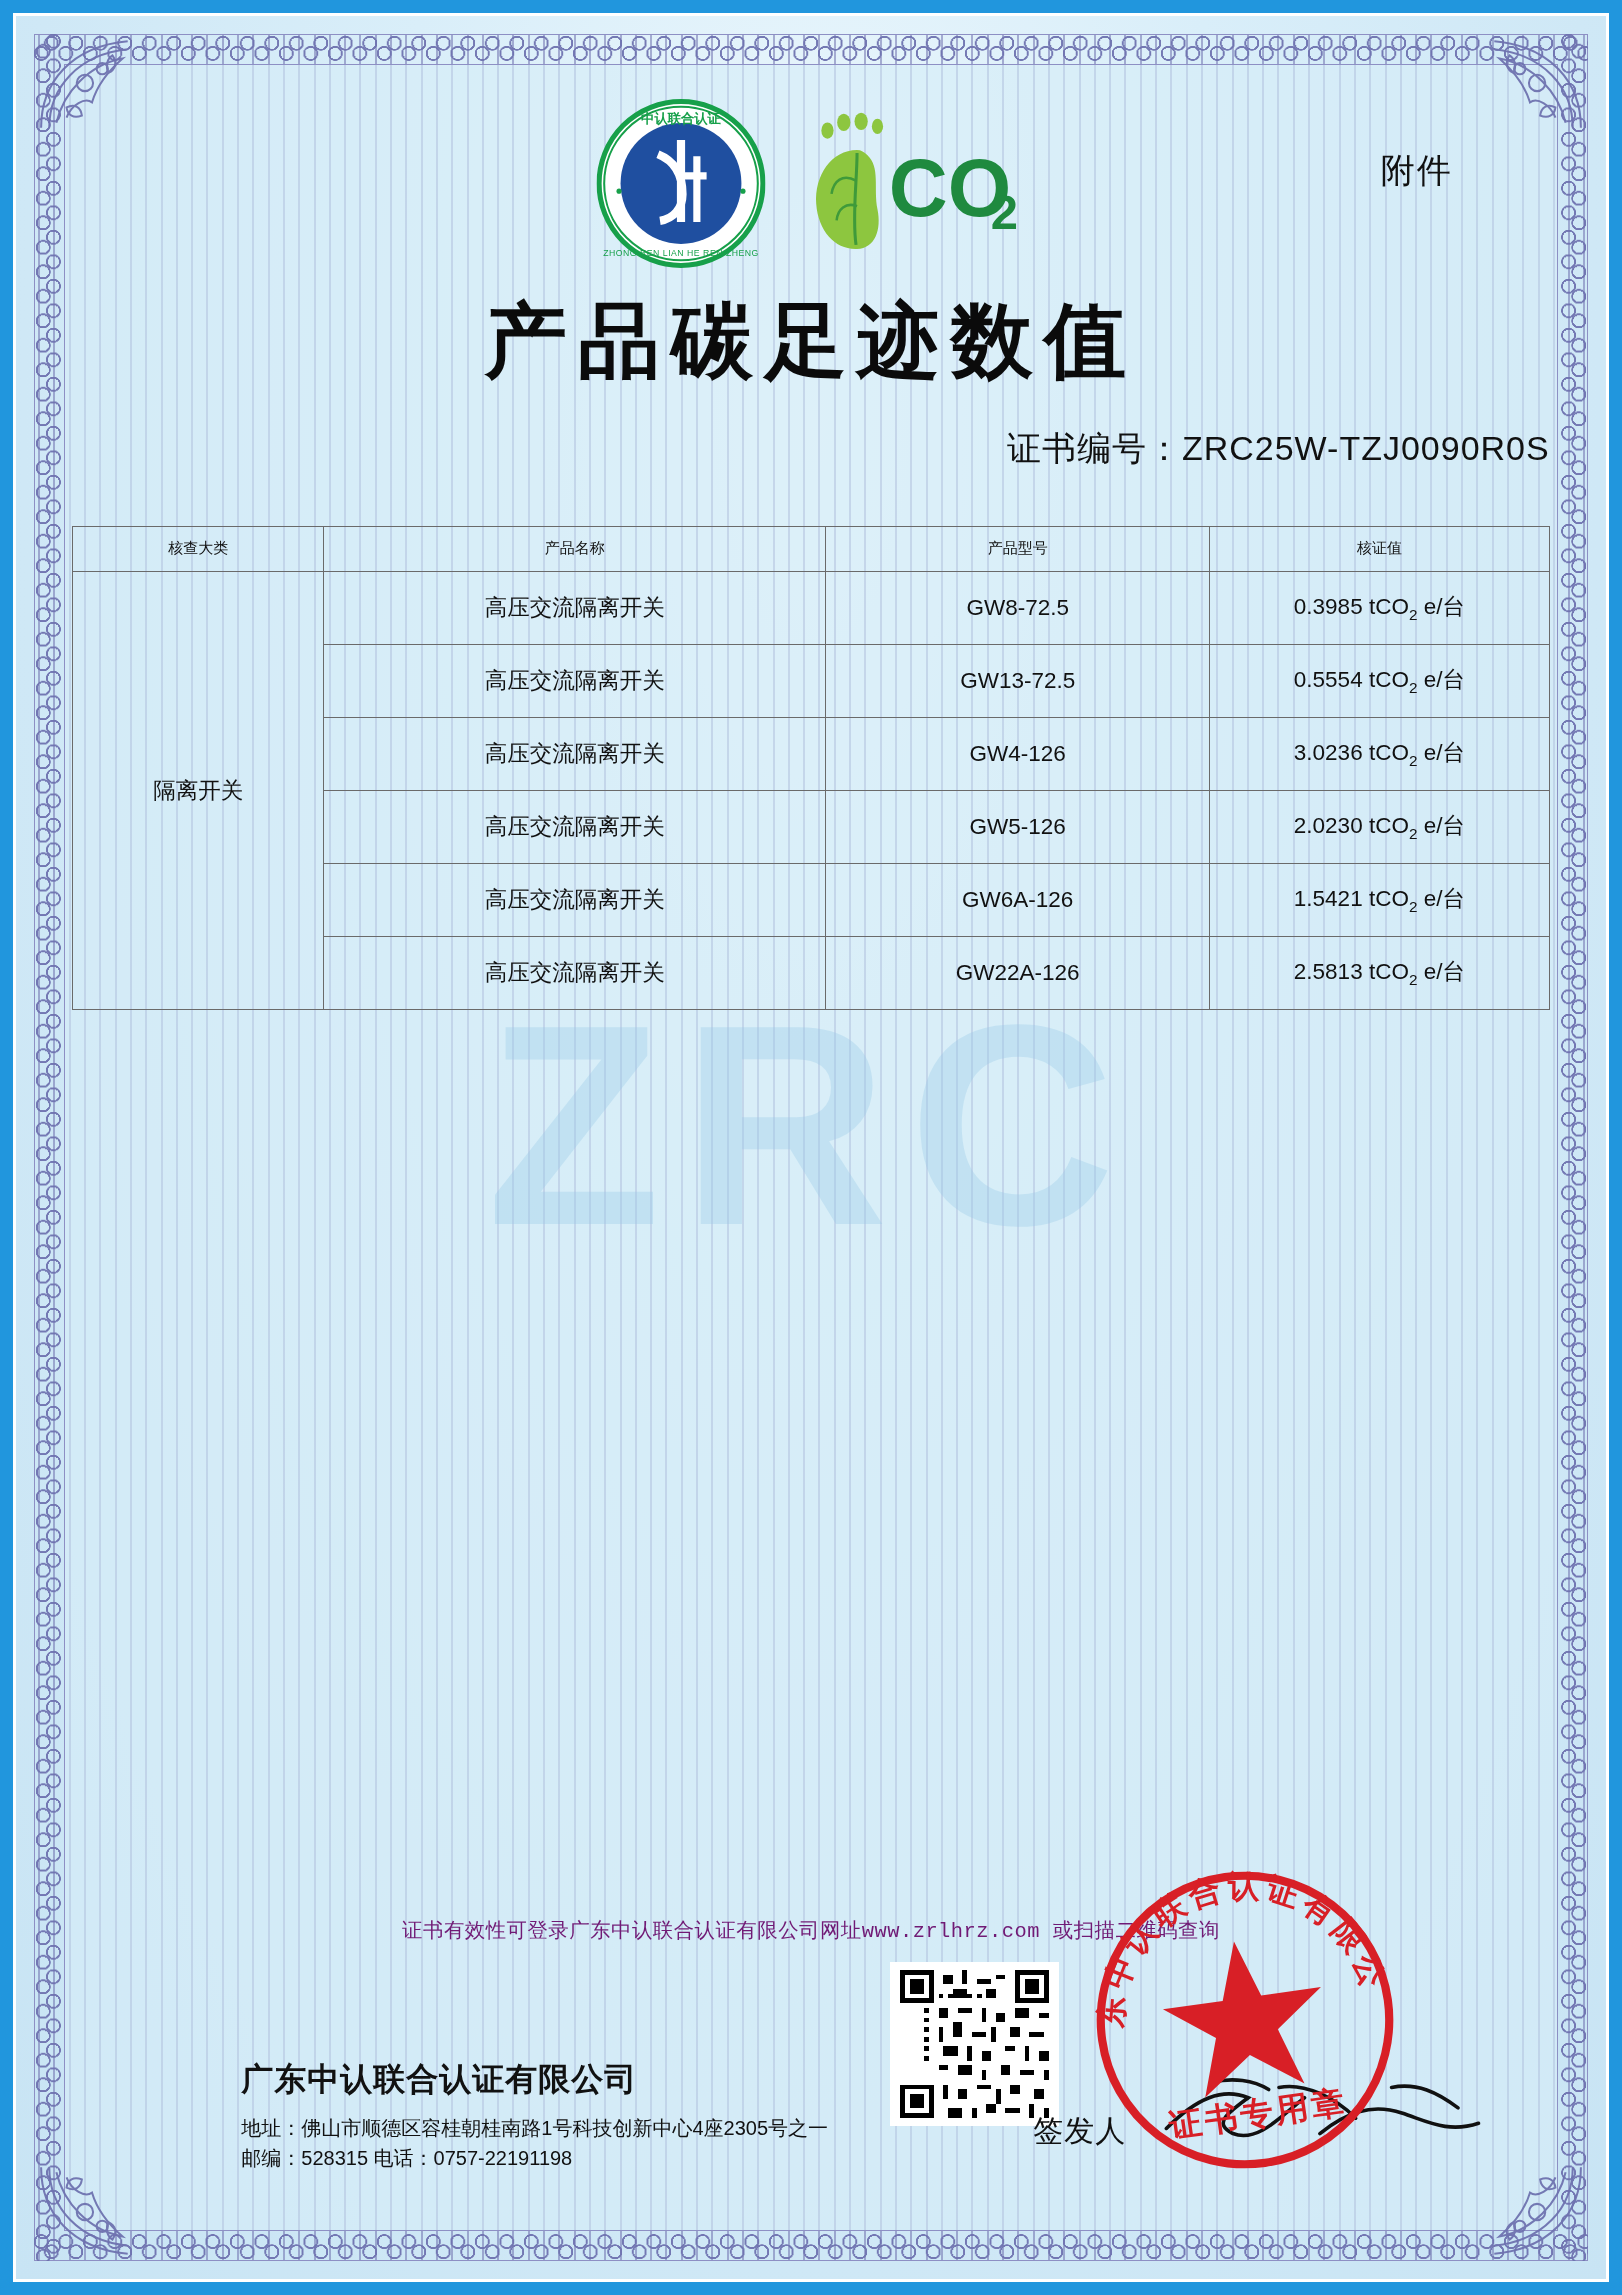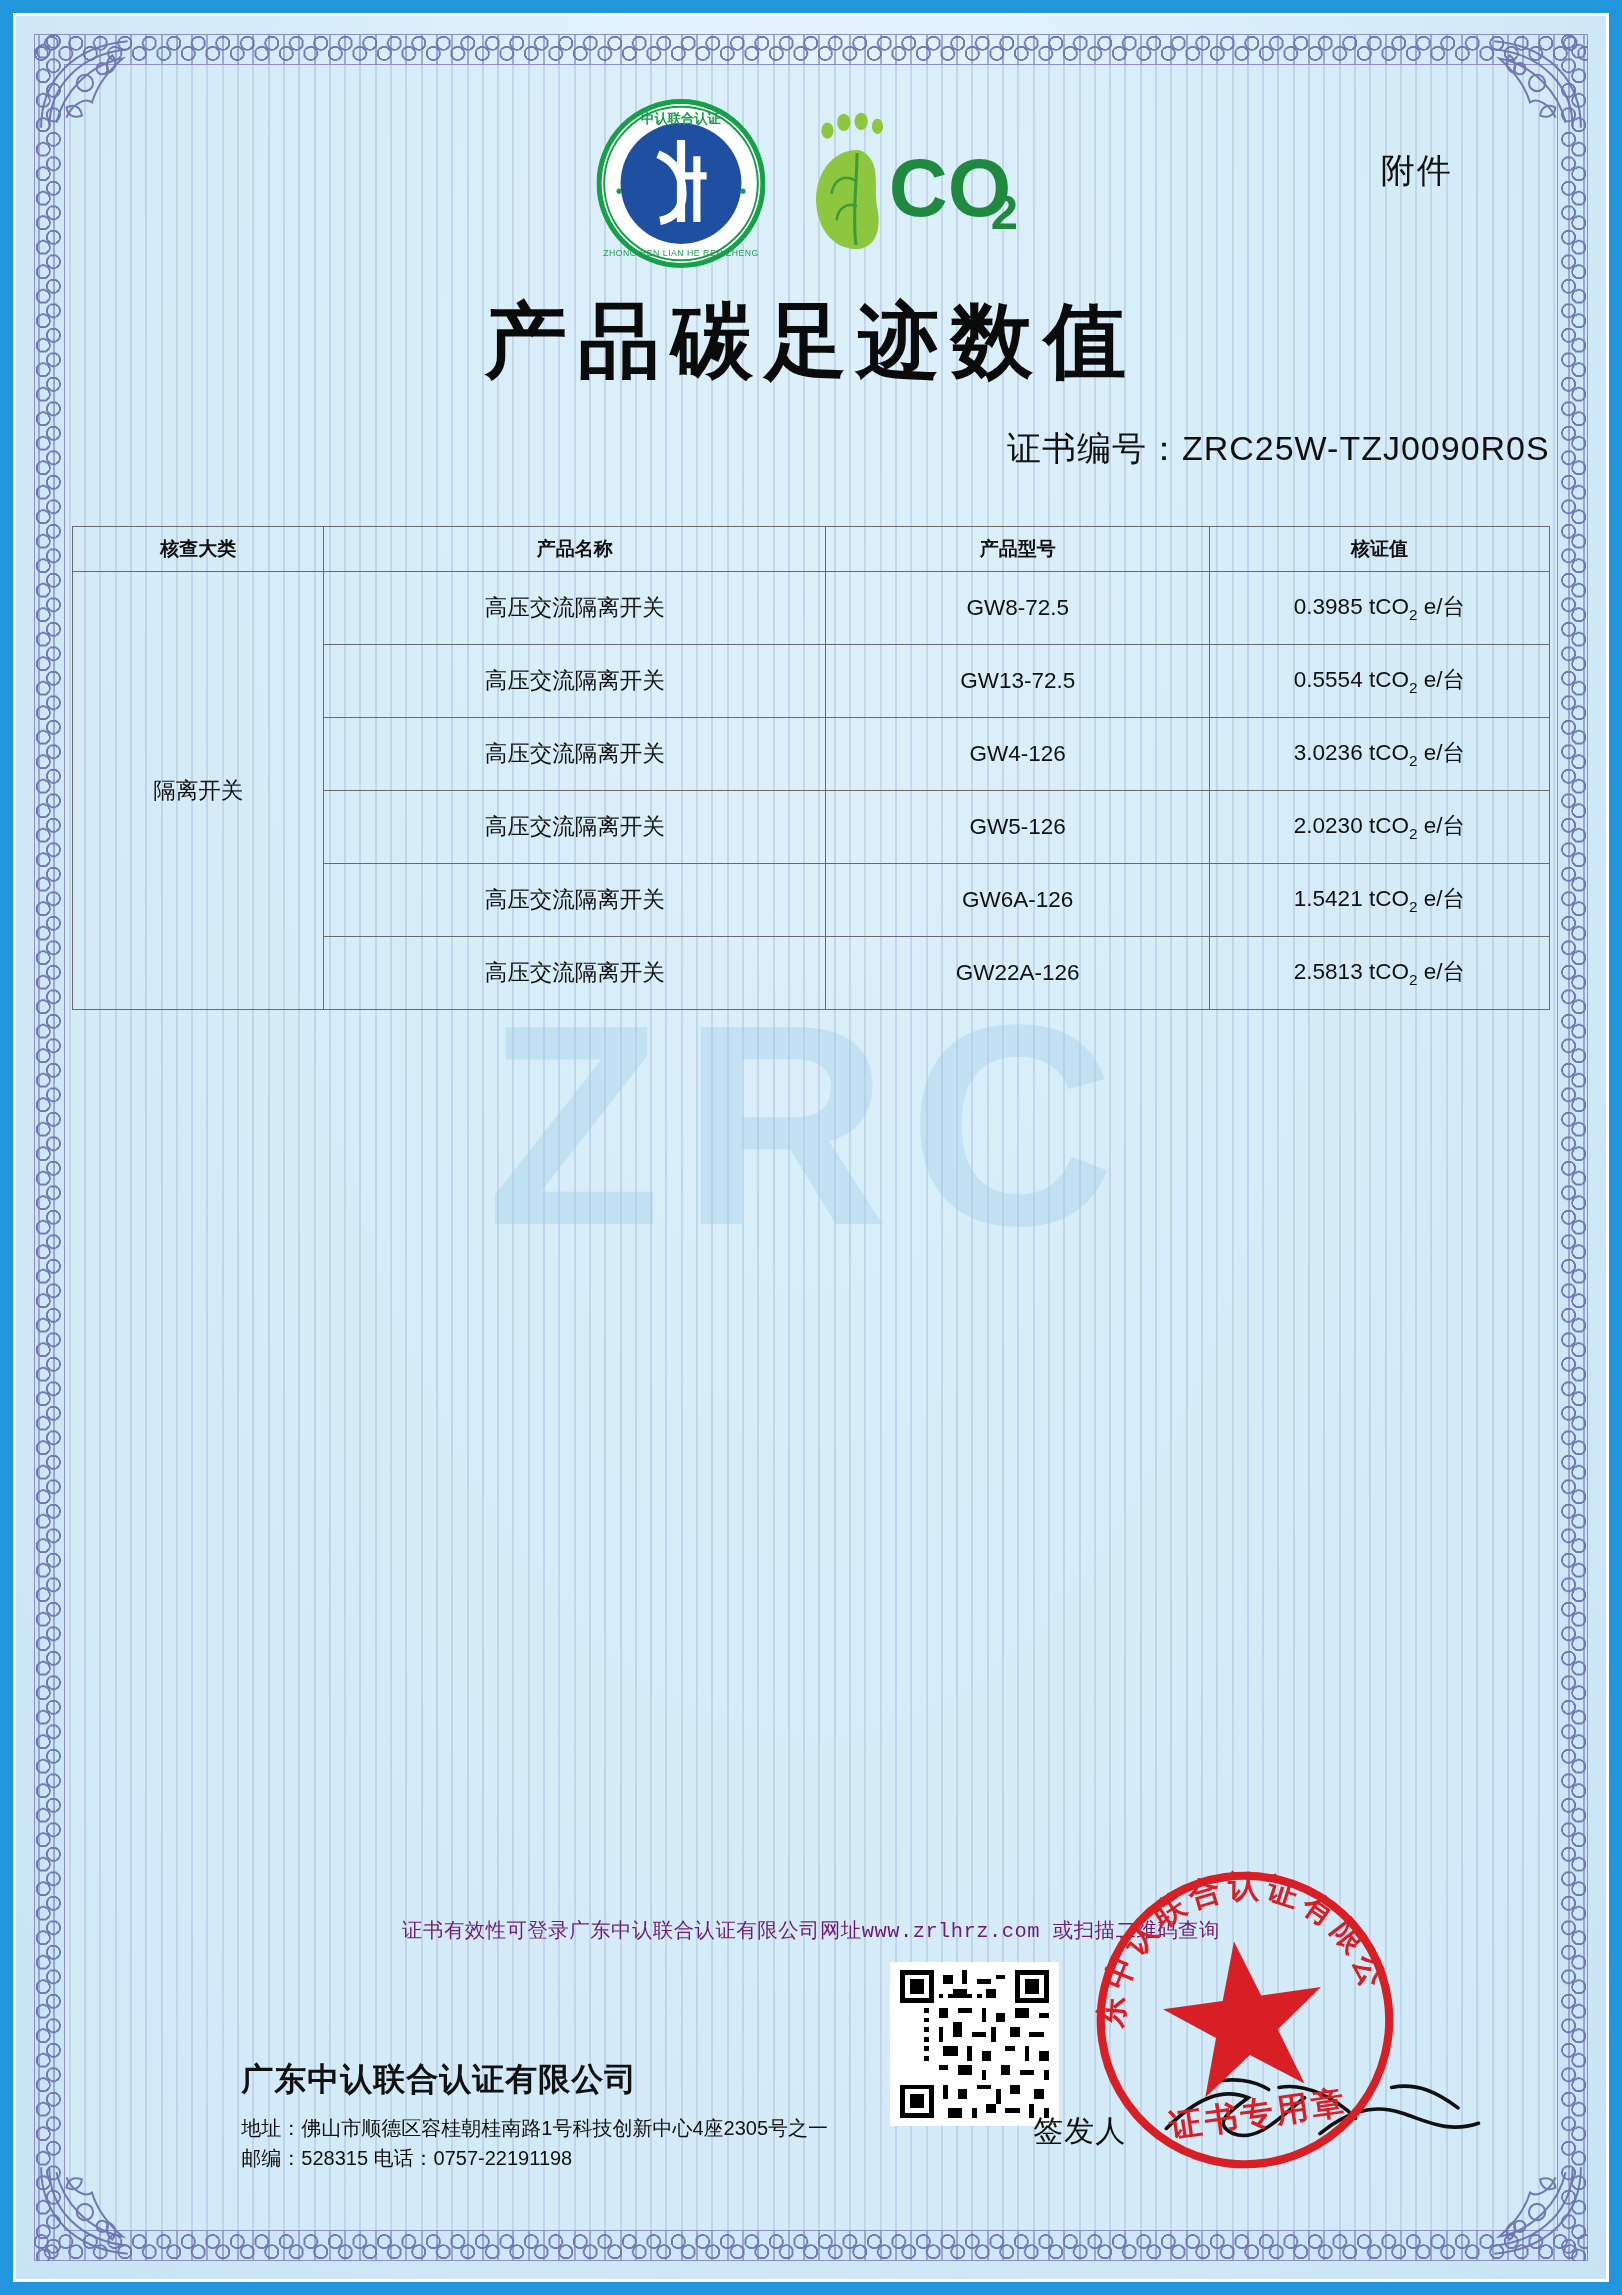--- a/index.html
+++ b/index.html
@@ -190,22 +190,22 @@
     table-layout: fixed;
     background: transparent;
   }
   table.detail th, table.detail td {
     border: 1px solid #6a6a6a;
     text-align: center;
     color: #111;
     font-family: "Liberation Sans", sans-serif;
   }
   table.detail th {
-    font-size: 19px;
-    font-weight: bold;
+    font-size: 15px;
+    font-weight: normal;
     height: 44px;
     padding: 0;
   }
   table.detail td {
     font-size: 22.5px;
     height: 72px;
     padding: 0;
     margin-top: 36px;
   }
   td.cat {

